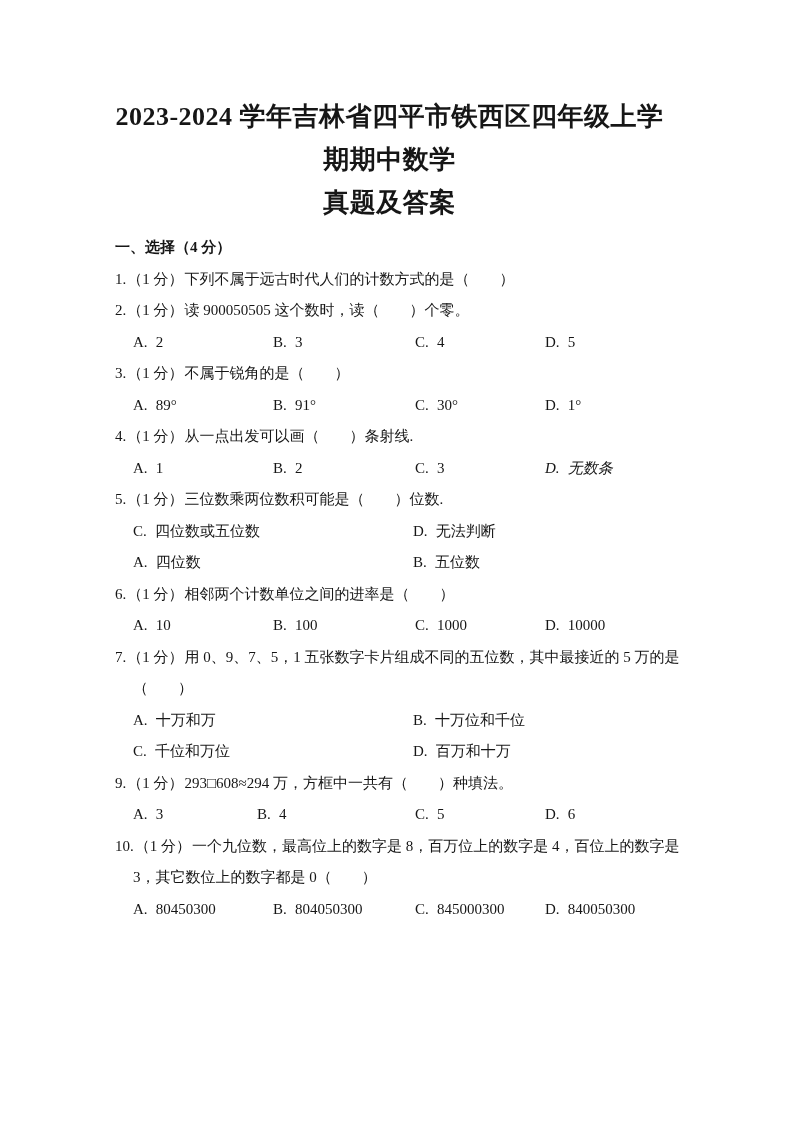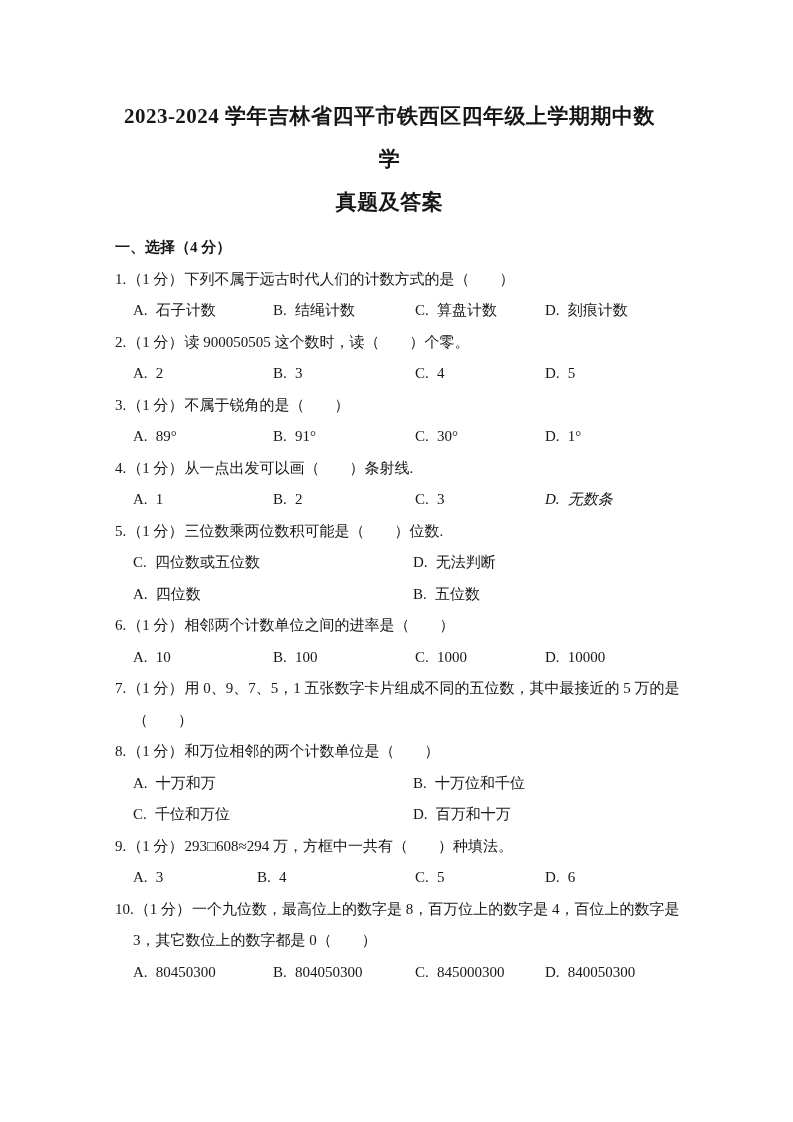--- a/index.html
+++ b/index.html
@@ -16,21 +16,21 @@
     box-sizing: border-box;
     padding: 95px 113px 0 115px;
     overflow: hidden;
     color: #161616;
     font-family: "Liberation Serif", "DejaVu Serif", serif;
     font-size: 15px;
   }
   .title {
     margin: 0 16px 8px 0;
     text-align: center;
-    font-size: 21px;
+    font-size: 26px;
     line-height: 43px;
     font-weight: bold;
     letter-spacing: 0.5px;
   }
   .title-line { display: block; }
   .section-heading {
     margin: 0;
     font-size: 15px;
     font-weight: bold;
     line-height: 31.5px;
@@ -61,26 +61,20 @@
 <div class="page">
   <h1 class="title">
     <span class="title-line">2023-2024 学年吉林省四平市铁西区四年级上学期期中数学</span>
     <span class="title-line">真题及答案</span>
   </h1>
   <div id="sections">
       <section class="exam-section">
         <h2 class="section-heading">一、选择（4 分）</h2>
         <div class="question">
           <p class="q-text"><span class="q-number">1.</span><span class="q-points">（1 分）</span><span class="q-body">下列不属于远古时代人们的计数方式的是（　　）</span></p>
-          <div class="option-row">
-            <span class="option" style="left: 18px;"><span class="option-label">A.</span><span class="option-text">石子计数</span></span>
-            <span class="option" style="left: 158px;"><span class="option-label">B.</span><span class="option-text">结绳计数</span></span>
-            <span class="option" style="left: 300px;"><span class="option-label">C.</span><span class="option-text">算盘计数</span></span>
-            <span class="option" style="left: 430px;"><span class="option-label">D.</span><span class="option-text">刻痕计数</span></span>
-          </div>
         </div>
         <div class="question">
           <p class="q-text"><span class="q-number">2.</span><span class="q-points">（1 分）</span><span class="q-body">读 900050505 这个数时，读（　　）个零。</span></p>
           <div class="option-row">
             <span class="option" style="left: 18px;"><span class="option-label">A.</span><span class="option-text">2</span></span>
             <span class="option" style="left: 158px;"><span class="option-label">B.</span><span class="option-text">3</span></span>
             <span class="option" style="left: 300px;"><span class="option-label">C.</span><span class="option-text">4</span></span>
             <span class="option" style="left: 430px;"><span class="option-label">D.</span><span class="option-text">5</span></span>
           </div>
         </div>
@@ -119,21 +113,20 @@
             <span class="option" style="left: 18px;"><span class="option-label">A.</span><span class="option-text">10</span></span>
             <span class="option" style="left: 158px;"><span class="option-label">B.</span><span class="option-text">100</span></span>
             <span class="option" style="left: 300px;"><span class="option-label">C.</span><span class="option-text">1000</span></span>
             <span class="option" style="left: 430px;"><span class="option-label">D.</span><span class="option-text">10000</span></span>
           </div>
         </div>
         <div class="question">
           <p class="q-text"><span class="q-number">7.</span><span class="q-points">（1 分）</span><span class="q-body">用 0、9、7、5，1 五张数字卡片组成不同的五位数，其中最接近的 5 万的是（　　）</span></p>
         </div>
         <div class="question">
-          <p class="q-text"><span class="q-number">8.</span><span class="q-points">（1 分）</span><span class="q-body">和万位相邻的两个计数单位是（　　）</span></p>
           <div class="option-row">
             <span class="option" style="left: 18px;"><span class="option-label">A.</span><span class="option-text">十万和万</span></span>
             <span class="option" style="left: 298px;"><span class="option-label">B.</span><span class="option-text">十万位和千位</span></span>
           </div>
           <div class="option-row">
             <span class="option" style="left: 18px;"><span class="option-label">C.</span><span class="option-text">千位和万位</span></span>
             <span class="option" style="left: 298px;"><span class="option-label">D.</span><span class="option-text">百万和十万</span></span>
           </div>
         </div>
         <div class="question">

